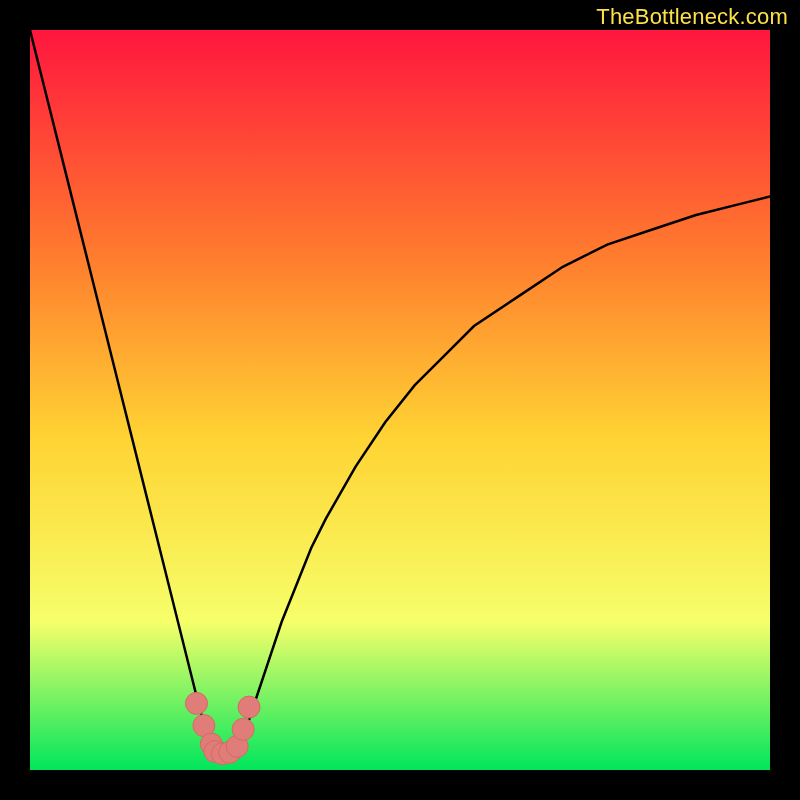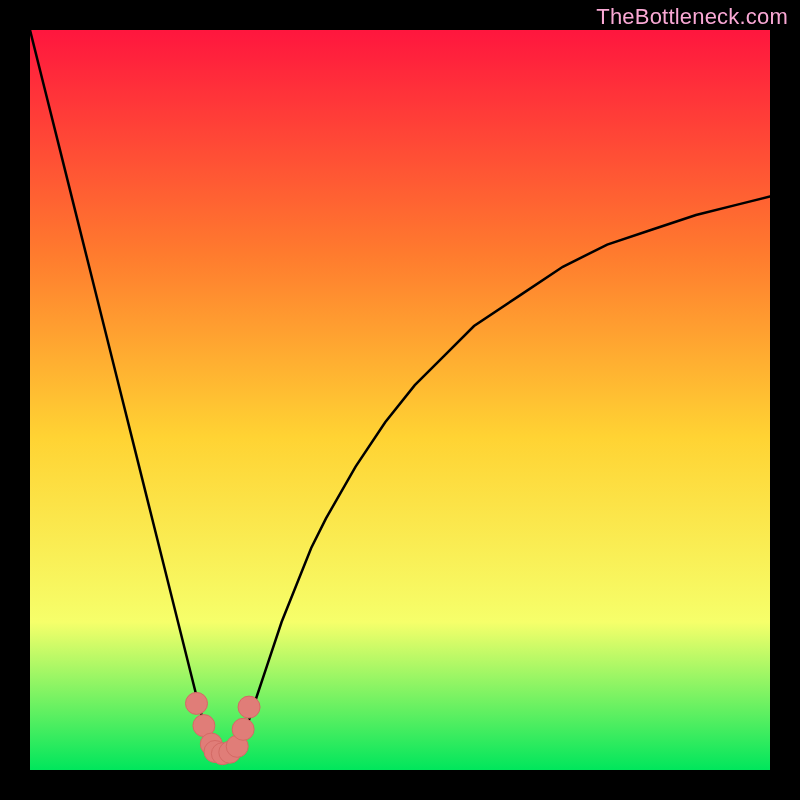--- a/index.html
+++ b/index.html
@@ -17,21 +17,21 @@
     top: 0;
     width: 800px;
     height: 800px;
     background: #000;
   }
   .watermark {
     position: absolute;
     top: 4px;
     right: 12px;
     font-size: 22px;
-    color: #f9a8d4;
+    color: #fde047;
     font-weight: 400;
     letter-spacing: 0.2px;
     user-select: none;
   }
   .plot {
     position: absolute;
     left: 30px;
     top: 30px;
     width: 740px;
     height: 740px;

